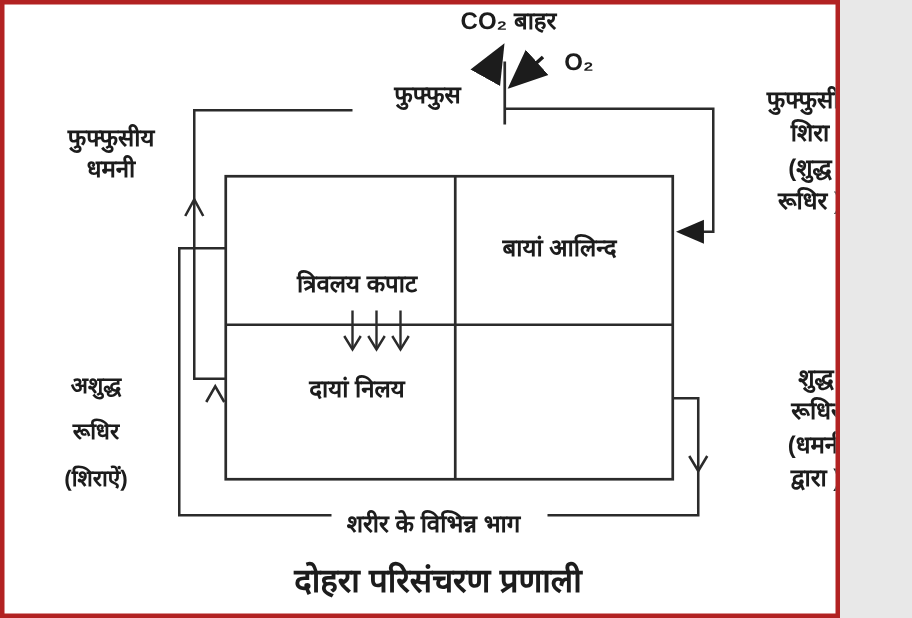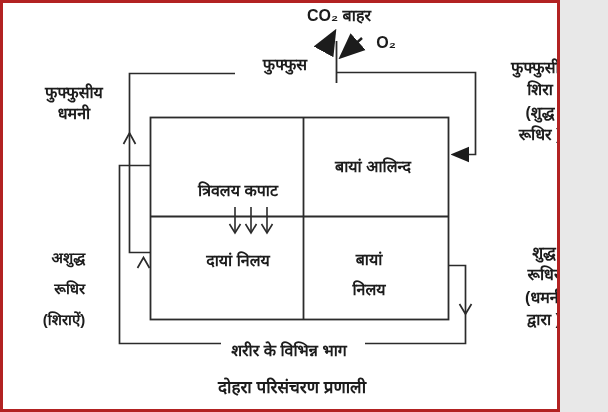--- a/index.html
+++ b/index.html
@@ -18,23 +18,23 @@
     transform:translate(-50%,-50%);
     white-space:pre-line;
     text-align:center;
     font-size:16px;
     font-weight:600;
     color:var(--ink,#1c1c1c);
     line-height:1.3;
   }
   .lbl.small   { font-size:15px; }
   .lbl.lh-mid  { line-height:1.4; }
-  .lbl.lh-wide { line-height:2.05;text-align:right; }
+  .lbl.lh-wide { line-height:2.05; }
   .lbl.lh-lv   { line-height:1.9; }
-  .lbl.title   { font-size:17px; }
+  .lbl.title   { font-size:22px; }
 </style>
 </head>
 <body>
 
 <div class="frame">
 
   <svg class="lines" width="608" height="412" viewBox="0 0 608 412">
     <defs>
       <marker id="mF" markerWidth="11" markerHeight="11" refX="9" refY="5.5" orient="auto">
         <path d="M0,0.8 L11,5.5 L0,10.2 Z" fill="#1c1c1c"></path>
@@ -75,22 +75,20 @@
   <div class="lbl" style="left:336px; top:13px;">CO₂ बाहर</div>
   <div class="lbl" style="left:383px; top:40px;">O₂</div>
   <div class="lbl" style="left:282px; top:62px;">फुफ्फुस</div>
   <div class="lbl lh-mid" style="left:537px; top:99px;">फुफ्फुसीय शिरा
 (शुद्ध रूधिर )</div>
   <div class="lbl" style="left:71px;  top:101px;">फुफ्फुसीय
 धमनी</div>
   <div class="lbl" style="left:235px; top:188px;">त्रिवलय कपाट</div>
   <div class="lbl" style="left:235px; top:258px;">दायां निलय</div>
   <div class="lbl" style="left:370px; top:164px;">बायां आलिन्द</div>
-  <div class="lbl lh-lv" style="left:366px; top:272px;">बायां
-निलय</div>
   <div class="lbl lh-wide small" style="left:61px; top:286px;">अशुद्ध
 रूधिर
 (शिराऐं)</div>
   <div class="lbl lh-mid" style="left:541px; top:284px;text-align:center;">शुद्ध रूधिर
 (धमनी द्वारा )</div>
   <div class="lbl" style="left:286px; top:348px;">शरीर के विभिन्न भाग</div>
   <div class="lbl title" style="left:289px; top:385px;">दोहरा परिसंचरण प्रणाली</div>
 
 </div>
 

